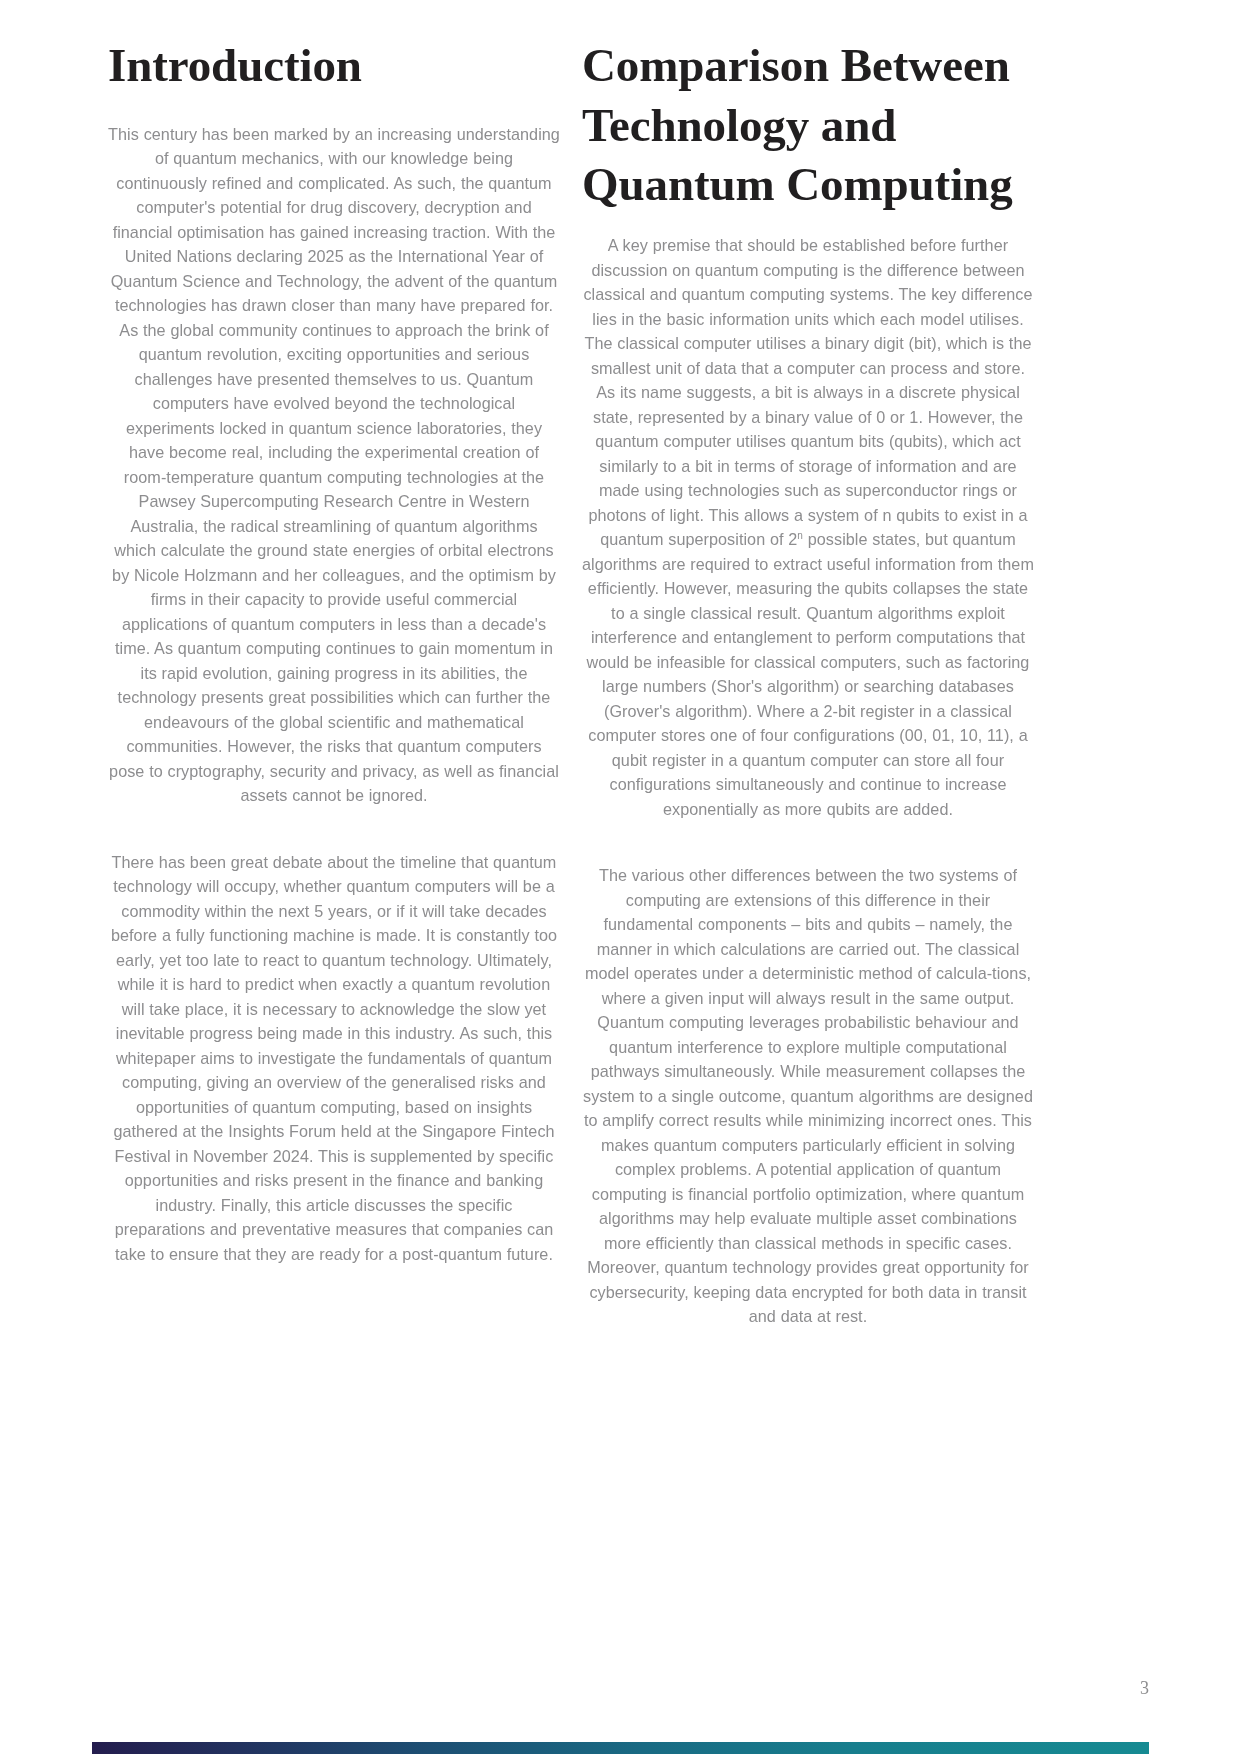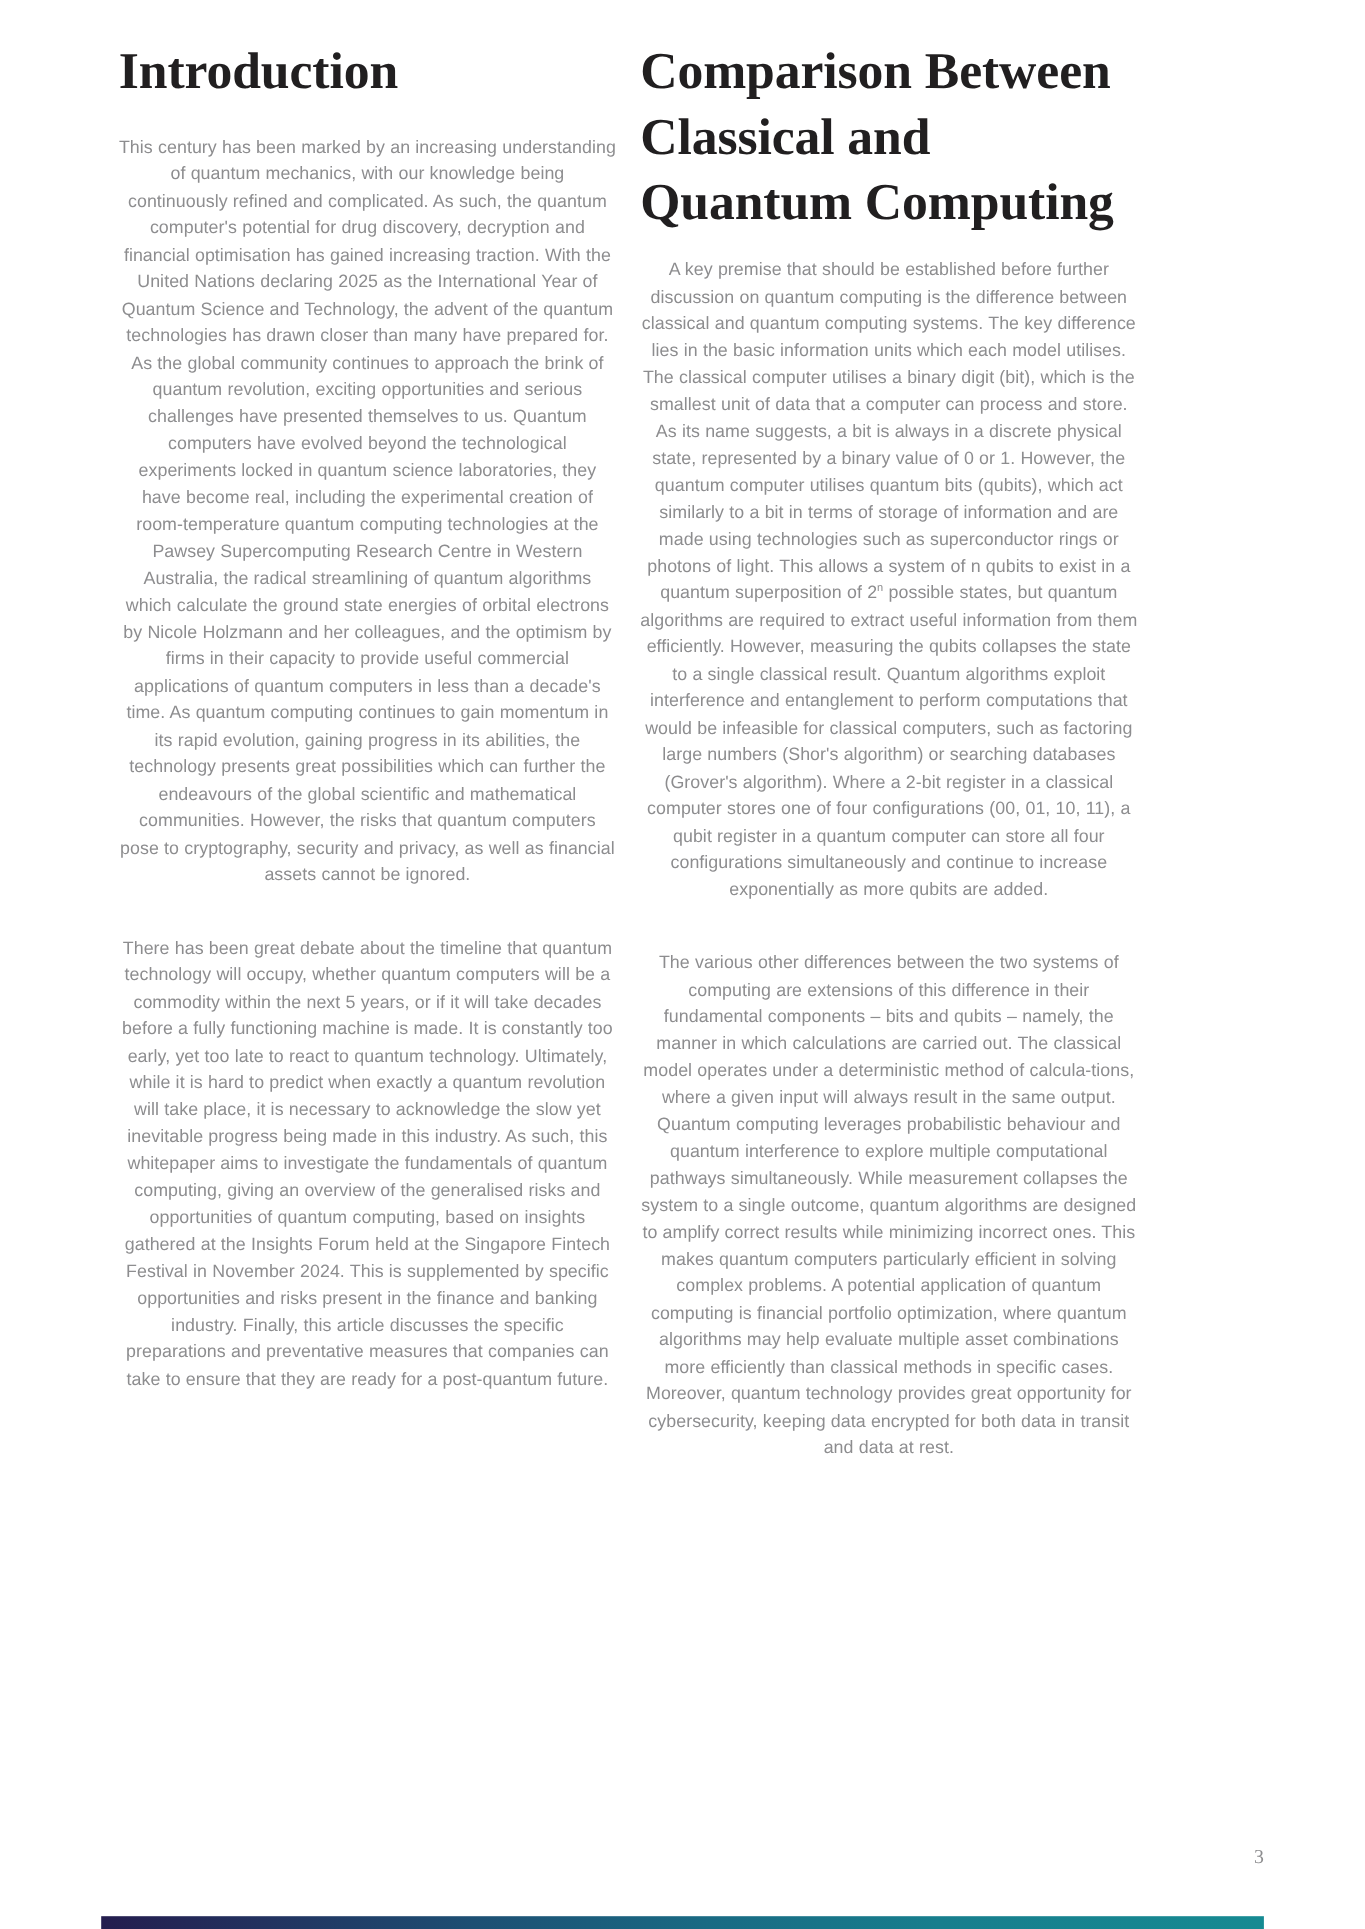--- a/index.html
+++ b/index.html
@@ -106,21 +106,21 @@
 
     <div class="col col-left">
       <h1 class="section-title">Introduction</h1>
 
       <p class="body">This century has been marked by an increasing understanding of quantum mechanics, with our knowledge being continuously refined and complicated. As such, the quantum computer's potential for drug discovery, decryption and financial optimisation has gained increasing traction. With the United Nations declaring 2025 as the International Year of Quantum Science and Technology, the advent of the quantum technologies has drawn closer than many have prepared for. As the global community continues to approach the brink of quantum revolution, exciting opportunities and serious challenges have presented themselves to us. Quantum computers have evolved beyond the technological experiments locked in quantum science laboratories, they have become real, including the experimental creation of room-temperature quantum computing technologies at the Pawsey Supercomputing Research Centre in Western Australia, the radical streamlining of quantum algorithms which calculate the ground state energies of orbital electrons by Nicole Holzmann and her colleagues, and  the optimism by firms in their capacity to provide useful commercial applications of quantum computers in less than a decade's time. As quantum computing continues to gain momentum in its rapid evolution, gaining progress in its abilities, the technology presents great possibilities which can further the endeavours of the global scientific and mathematical communities. However, the risks that quantum computers pose to cryptography, security and privacy, as well as financial assets cannot be ignored.</p>
 
       <p class="body">There has been great debate about the timeline that quantum technology will occupy, whether quantum computers will be a commodity within the next 5 years, or if it will take decades before a fully functioning machine is made. It is constantly too early, yet too late to react to quantum technology. Ultimately, while it is hard to predict when exactly a quantum revolution will take place, it is necessary to acknowledge the slow yet inevitable progress being made in this industry. As such, this whitepaper aims to investigate the fundamentals of quantum computing, giving an overview of the generalised risks and opportunities of quantum computing, based on insights gathered at the Insights Forum held at the Singapore Fintech Festival in November 2024. This is supplemented by specific opportunities and risks present in the finance and banking industry. Finally, this article discusses the specific preparations and preventative measures that companies can take to ensure that they are ready for a post-quantum future.</p>
     </div>
 
     <div class="col col-right">
-      <h1 class="section-title title-right">Comparison Between Classical and Quantum Computing</h1>
+      <h1 class="section-title title-right">Comparison Between Technology and Quantum Computing</h1>
 
       <p class="body">
         <span>A key premise that should be established before further discussion on quantum computing is the difference between classical and quantum computing systems. The key difference lies in the basic information units which each model utilises. The classical computer utilises a binary digit (bit), which is the smallest unit of data that a computer can process and store. As its name suggests, a bit is always in a discrete physical state, represented by a binary value of 0 or 1. However, the quantum computer utilises quantum bits (qubits), which act similarly to a bit in terms of storage of information and are made using technologies such as superconductor rings or photons of light. This allows a system of n qubits to exist in a quantum superposition of 2</span><sup>n</sup><span> possible states, but quantum algorithms are required to extract useful information from them efficiently. However, measuring the qubits collapses the state to a single classical result. Quantum algorithms exploit interference and entanglement to perform computations that would be infeasible for classical computers, such as factoring large numbers (Shor's algorithm) or searching databases (Grover's algorithm). Where a 2-bit register in a classical computer stores one of four configurations (00, 01, 10, 11), a qubit register in a quantum computer can store all four configurations simultaneously and continue to increase exponentially as more qubits are added.</span>
       </p>
 
       <p class="body">The various other differences between the two systems of computing are extensions of this difference in their fundamental components – bits and qubits – namely, the manner in which calculations are carried out. The classical model operates under a deterministic method of calcula-tions, where a given input will always result in the same output. Quantum computing leverages probabilistic behaviour and quantum interference to explore multiple computational pathways simultaneously. While measurement collapses the system to a single outcome, quantum algorithms are designed to amplify correct results while minimizing incorrect ones. This makes quantum computers particularly efficient in solving complex problems. A potential application of quantum computing is financial portfolio optimization, where quantum algorithms may help evaluate multiple asset combinations more efficiently than classical methods in specific cases. Moreover, quantum technology provides great opportunity for cybersecurity, keeping data encrypted for both data in transit and data at rest.</p>
     </div>
 
   </div>
 

